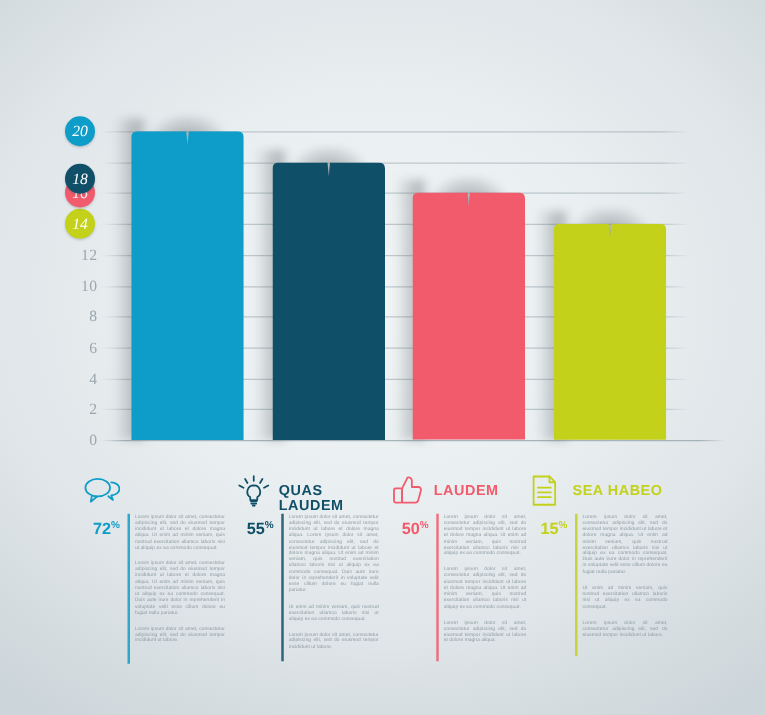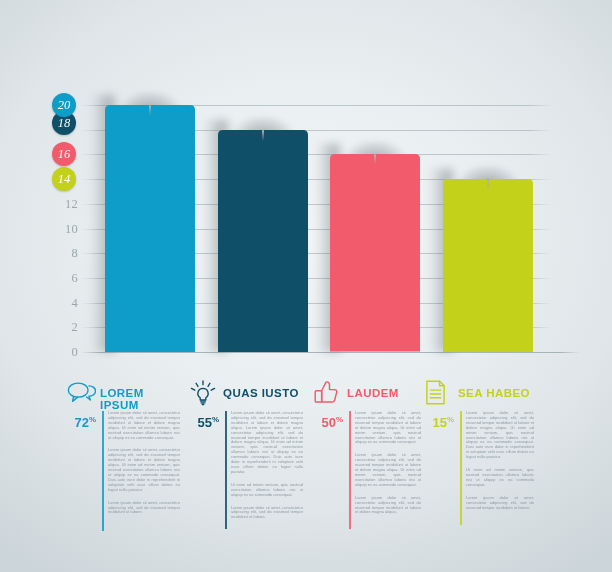--- a/index.html
+++ b/index.html
@@ -95,21 +95,21 @@
     <div id="yaxis">
         <div class="ytick" style="top: 344px;">0</div>
         <div class="ytick" style="top: 319.3px;">2</div>
         <div class="ytick" style="top: 294.6px;">4</div>
         <div class="ytick" style="top: 269.9px;">6</div>
         <div class="ytick" style="top: 245.2px;">8</div>
         <div class="ytick" style="top: 220.5px;">10</div>
         <div class="ytick" style="top: 195.8px;">12</div>
         <div class="ycircle" style="background: rgb(195, 209, 27); left: 52px; top: 167.1px;"><span>14</span></div>
         <div class="ycircle" style="background: rgb(241, 91, 108); left: 52px; top: 142.4px; text-align: center;"><span>16</span></div>
-        <div class="ycircle" style="background: rgb(16, 79, 104); left: 52px; top: 111px;"><span>18</span></div>
+        <div class="ycircle" style="background: rgb(16, 79, 104); left: 52px; top: 131px;"><span>18</span></div>
         <div class="ycircle" style="background: rgb(14, 157, 200); left: 52px; top: 93px;"><span>20</span></div>
       </div>
     <div id="bars">
         <div class="barwrap" style="left: 105px; width: 90px; height: 247px; bottom: 28px;">
           <div class="barshadow"></div>
           <div class="barnotchshadow"></div>
           <div class="barbody"><svg width="90" height="247" viewBox="0 0 90 247" xmlns="http://www.w3.org/2000/svg">
               <path d="M0 5 Q0 0 5 0 L44 0 L45 11 L46 0 L85 0 Q90 0 90 5 L90 247 L0 247 Z" fill="#0e9dc8"></path>
             </svg></div>
         </div>
@@ -138,38 +138,37 @@
   </div>
 
   <div id="legend">
       <div class="lcol" style="left: 66px; width: 116px;">
         <div class="lhead">
           <div class="licon"><svg viewBox="0 0 32 26" width="30" height="26">
               <ellipse cx="13" cy="11" rx="10.5" ry="7.5" fill="none" stroke="#0e9dc8" stroke-width="1.5" stroke-linecap="round" stroke-linejoin="round"></ellipse>
               <path d="M8 18 L7 23 L12.5 18.5" fill="none" stroke="#0e9dc8" stroke-width="1.5" stroke-linecap="round" stroke-linejoin="round"></path>
               <path d="M24.5 6.5 A7 5.5 0 0 1 24.5 17.5 L26 21.5 L22 18.3" fill="none" stroke="#0e9dc8" stroke-width="1.5" stroke-linecap="round" stroke-linejoin="round"></path>
             </svg></div>
-          <div class="ltitle" style="color: rgb(14, 157, 200);">LOREM IPSUM</div>
         </div>
         <div class="lpct" style="color: rgb(14, 157, 200);"><span>72</span><span class="sym">%</span></div>
         <div class="lrule" style="background: rgb(14, 157, 200); height: 120px; opacity: 0.85;"></div>
         <div class="lbody" style="width: 72px;">
           <p>Lorem ipsum dolor sit amet, consectetur adipiscing elit, sed do eiusmod tempor incididunt ut labore et dolore magna aliqua. Ut enim ad minim veniam, quis nostrud exercitation ullamco laboris nisi ut aliquip ex ea commodo consequat.</p>
           <p>Lorem ipsum dolor sit amet, consectetur adipiscing elit, sed do eiusmod tempor incididunt ut labore et dolore magna aliqua. Ut enim ad minim veniam, quis nostrud exercitation ullamco laboris nisi ut aliquip ex ea commodo consequat. Duis aute irure dolor in reprehenderit in voluptate velit esse cillum dolore eu fugiat nulla pariatur.</p>
           <p>Lorem ipsum dolor sit amet, consectetur adipiscing elit, sed do eiusmod tempor incididunt ut labore.</p>
         </div>
       </div>
       <div class="lcol" style="left: 189px; width: 116px;">
         <div class="lhead">
           <div class="licon"><svg viewBox="0 0 30 30" width="28" height="29">
               <path d="M15 9.5 a5.5 5.5 0 0 0 -3 10.1 v2.4 h6 v-2.4 a5.5 5.5 0 0 0 -3 -10.1 z" fill="none" stroke="#104f68" stroke-width="1.5" stroke-linecap="round" stroke-linejoin="round"></path>
               <path d="M12.6 23.2 h4.8 M12.9 25 h4.2 M14.2 26.8 h1.6" fill="none" stroke="#104f68" stroke-width="1.5" stroke-linecap="round" stroke-linejoin="round"></path>
               <path d="M15 1.5 v4 M7.6 4 l2 3.4 M22.4 4 l-2 3.4 M2.6 9.5 l3.6 2 M27.4 9.5 l-3.6 2" fill="none" stroke="#104f68" stroke-width="1.5" stroke-linecap="round" stroke-linejoin="round"></path>
             </svg></div>
-          <div class="ltitle" style="color: rgb(16, 79, 104);">QUAS IUSTO</div>
+          <div class="ltitle" style="color: rgb(16, 79, 104);">QUAS LAUDEM</div>
         </div>
         <div class="lpct" style="color: rgb(16, 79, 104);"><span>55</span><span class="sym">%</span></div>
         <div class="lrule" style="background: rgb(16, 79, 104); height: 118px; opacity: 0.85;"></div>
         <div class="lbody" style="width: 72px;">
           <p>Lorem ipsum dolor sit amet, consectetur adipiscing elit, sed do eiusmod tempor incididunt ut labore et dolore magna aliqua. Lorem ipsum dolor sit amet, consectetur adipiscing elit, sed do eiusmod tempor incididunt ut labore et dolore magna aliqua. Ut enim ad minim veniam, quis nostrud exercitation ullamco laboris nisi ut aliquip ex ea commodo consequat. Duis aute irure dolor in reprehenderit in voluptate velit esse cillum dolore eu fugiat nulla pariatur.</p>
           <p>Ut enim ad minim veniam, quis nostrud exercitation ullamco laboris nisi ut aliquip ex ea commodo consequat.</p>
           <p>Lorem ipsum dolor sit amet, consectetur adipiscing elit, sed do eiusmod tempor incididunt ut labore.</p>
         </div>
       </div>
       <div class="lcol" style="left: 313px; width: 110px;">

